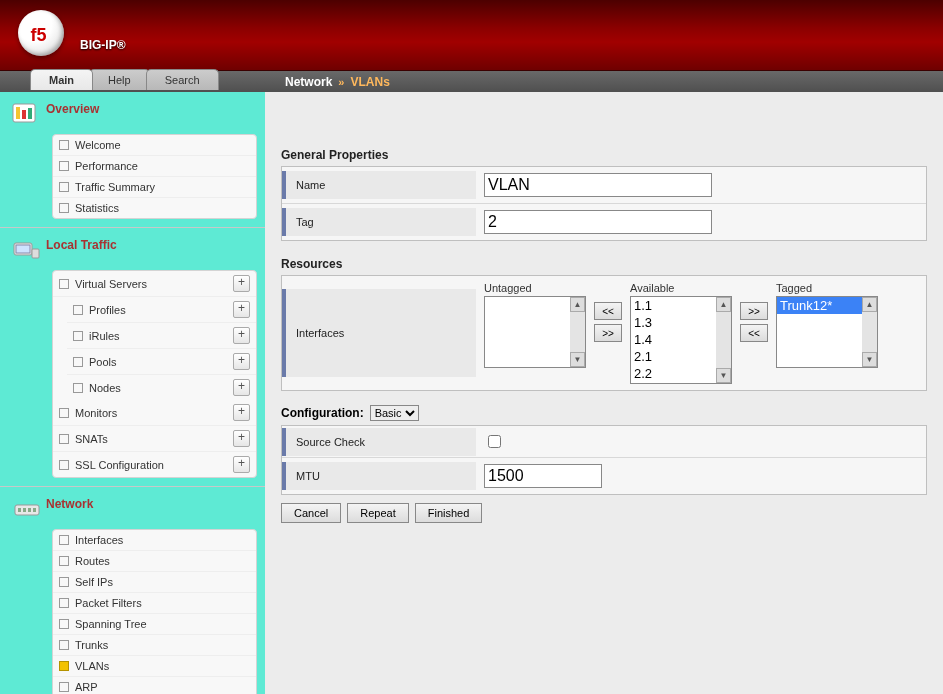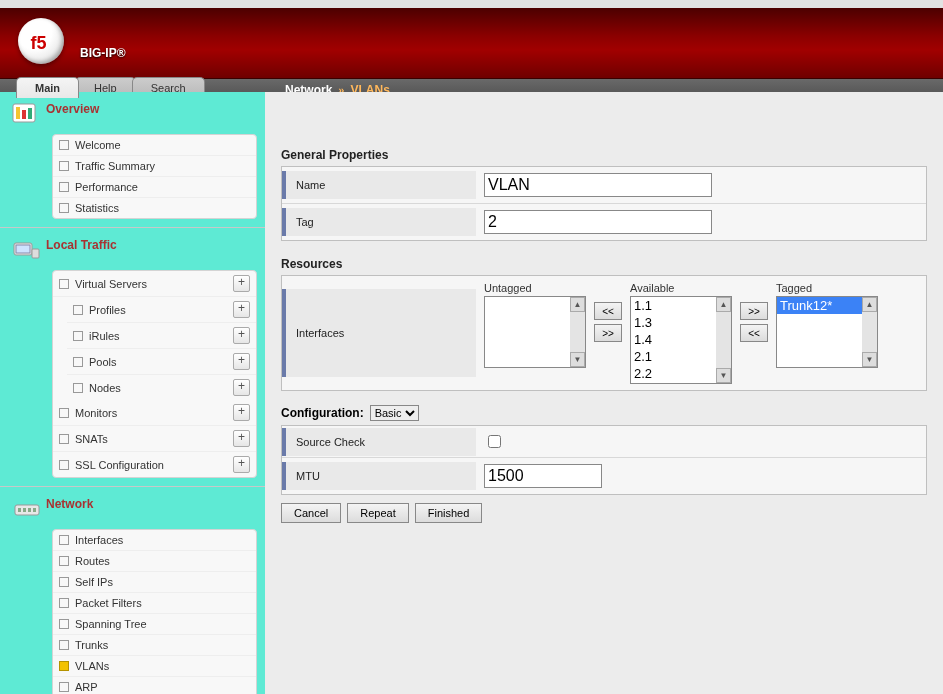--- a/index.html
+++ b/index.html
@@ -1,26 +1,26 @@
 <!DOCTYPE html>
 <html><head>
 <meta charset="utf-8">
 <style>
   html,body{margin:0;padding:0;font-family:Arial,Helvetica,sans-serif;font-size:11px;background:#ddd;}
   .wrap{width:943px;height:694px;background:#e2e2e2;position:relative;overflow:hidden;}
   
-  .brand{height:70px;background:linear-gradient(180deg,#4c0000 0%,#8b0000 40%,#a10000 60%,#6f0000 100%);position:relative;border-bottom:1px solid #3a0000;margin-top:8px;}
+  .brand{height:70px;background:linear-gradient(180deg,#4c0000 0%,#8b0000 40%,#a10000 60%,#6f0000 100%);position:relative;border-bottom:1px solid #3a0000;}
   .brand .logo{position:absolute;left:18px;top:10px;width:46px;height:46px;border-radius:50%;background:radial-gradient(circle at 35% 30%,#fff 0%,#fff 40%,#e8e8e8 70%);box-shadow:inset -2px -2px 4px rgba(0,0,0,.3),0 2px 4px rgba(0,0,0,.4);display:flex;align-items:center;justify-content:center;}
   .brand .logo svg{width:30px;height:30px;}
   .brand .title{position:absolute;left:80px;top:38px;color:#fff;font-size:12px;font-weight:bold;text-shadow:0 1px 2px #000;}
   
   .tabrow{height:22px;background:linear-gradient(#696969,#4e4e4e);position:relative;border-bottom:1px solid #333;}
   .sidetabs{position:absolute;left:16px;top:-2px;display:flex;align-items:flex-end;}
   .tab{padding:4px 18px;font-size:11px;color:#333;background:linear-gradient(#ccc,#b8b8b8);border:1px solid #888;border-bottom:none;border-radius:5px 5px 0 0;margin-right:-4px;position:relative;}
-  .tab.active{background:linear-gradient(#f4f4f4,#e8e8e8);z-index:5;font-weight:bold;}
+  .tab.active{background:linear-gradient(#f4f4f4,#e8e8e8);z-index:5;font-weight:bold;margin-left:14px;}
   .breadcrumb{position:absolute;left:265px;top:0;height:22px;display:flex;align-items:center;padding-left:20px;color:#fff;}
   .breadcrumb .bc1{color:#fff;font-weight:bold;font-size:12px;}
   .breadcrumb .sep{color:#ffb85c;margin:0 6px;font-weight:bold;}
   .breadcrumb .bc2{color:#ffb85c;font-weight:bold;font-size:12px;}
   .darkstrip{position:absolute;left:265px;top:92px;right:0;height:22px;background:#555;}
   
   .cols{position:absolute;top:92px;left:0;right:0;bottom:0;display:flex;}
   .sidebar{width:265px;background:#5eead4;overflow:hidden;}
   .content{flex:1;background:#ececec;padding:40px 16px 16px 16px;position:relative;}
   
@@ -108,27 +108,27 @@
         <div class="items" id="ov-items">
             <div class="item">
               <span style="display:flex;align-items:center">
                 <span class="bullet"></span>
                 <span class="lbl">Welcome</span>
               </span>
             </div>
             <div class="item">
               <span style="display:flex;align-items:center">
                 <span class="bullet"></span>
+                <span class="lbl">Performance</span>
+              </span>
+            </div>
+            <div class="item">
+              <span style="display:flex;align-items:center">
+                <span class="bullet"></span>
                 <span class="lbl">Traffic Summary</span>
-              </span>
-            </div>
-            <div class="item">
-              <span style="display:flex;align-items:center">
-                <span class="bullet"></span>
-                <span class="lbl">Performance</span>
               </span>
             </div>
             <div class="item">
               <span style="display:flex;align-items:center">
                 <span class="bullet"></span>
                 <span class="lbl">Statistics</span>
               </span>
             </div>
           </div>
       </div>

